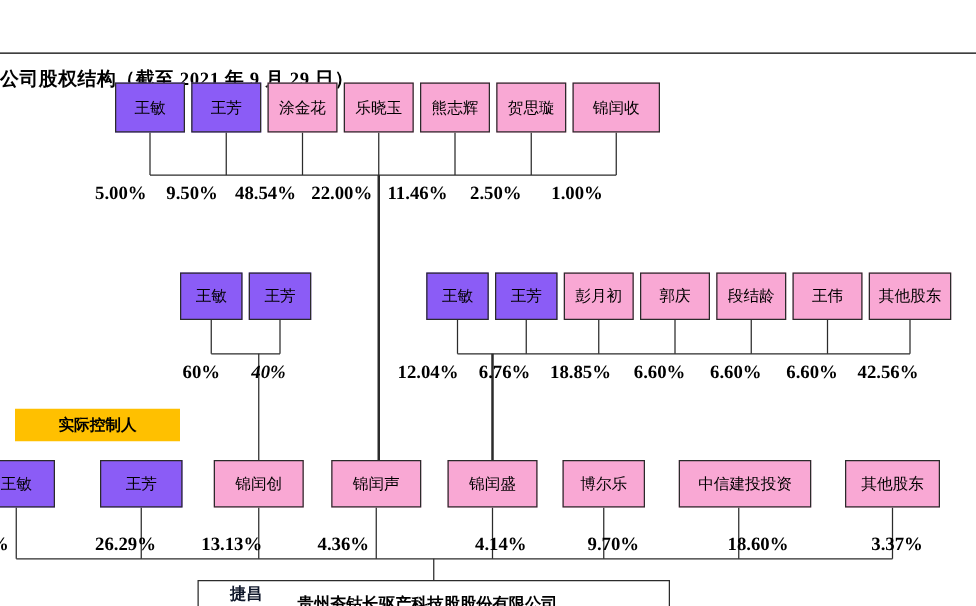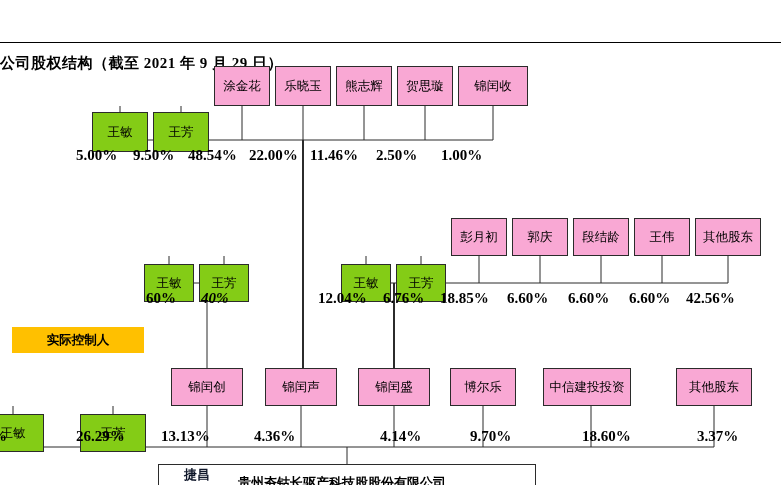--- a/index.html
+++ b/index.html
@@ -47,23 +47,22 @@
     background: #f9a8d4;
     display: flex;
     align-items: center;
     justify-content: center;
     font-size: 12.5px;
     line-height: 1;
     white-space: nowrap;
     font-family: "Liberation Serif", "DejaVu Serif", serif;
   }
   .node.blue {
-    background: #84cc16;
+    background: #8b5cf6;
     border-color: #2b2b2b;
-    margin-top: 46px;
   }
   .node.yellow {
     background: #ffc000;
     border: none;
     font-weight: bold;
     font-size: 12.5px;
   }
   .node.company {
     border: 1px solid #2b2b2b;
     background: #ffffff;
@@ -235,21 +234,21 @@
     </div>
   <div class="node" style="left:265px;top:368px;width:72px;height:38px;">
       <span>锦闰声</span>
     </div>
   <div class="node" style="left:358px;top:368px;width:72px;height:38px;">
       <span>锦闰盛</span>
     </div>
   <div class="node" style="left:450px;top:368px;width:66px;height:38px;">
       <span>博尔乐</span>
     </div>
-  <div class="node" style="left:543px;top:368px;width:88px;height:38px;justify-content:center;">
+  <div class="node" style="left:543px;top:368px;width:106px;height:38px;justify-content:center;">
       <span>中信建投投资</span>
     </div>
   <div class="node" style="left:676px;top:368px;width:76px;height:38px;">
       <span>其他股东</span>
     </div>
 
   <div class="pct" style="left:-8px;top:428px;">%</div>
   <div class="pct" style="left:76px;top:428px;">26.29%</div>
   <div class="pct" style="left:161px;top:428px;">13.13%</div>
   <div class="pct" style="left:254px;top:428px;">4.36%</div>

